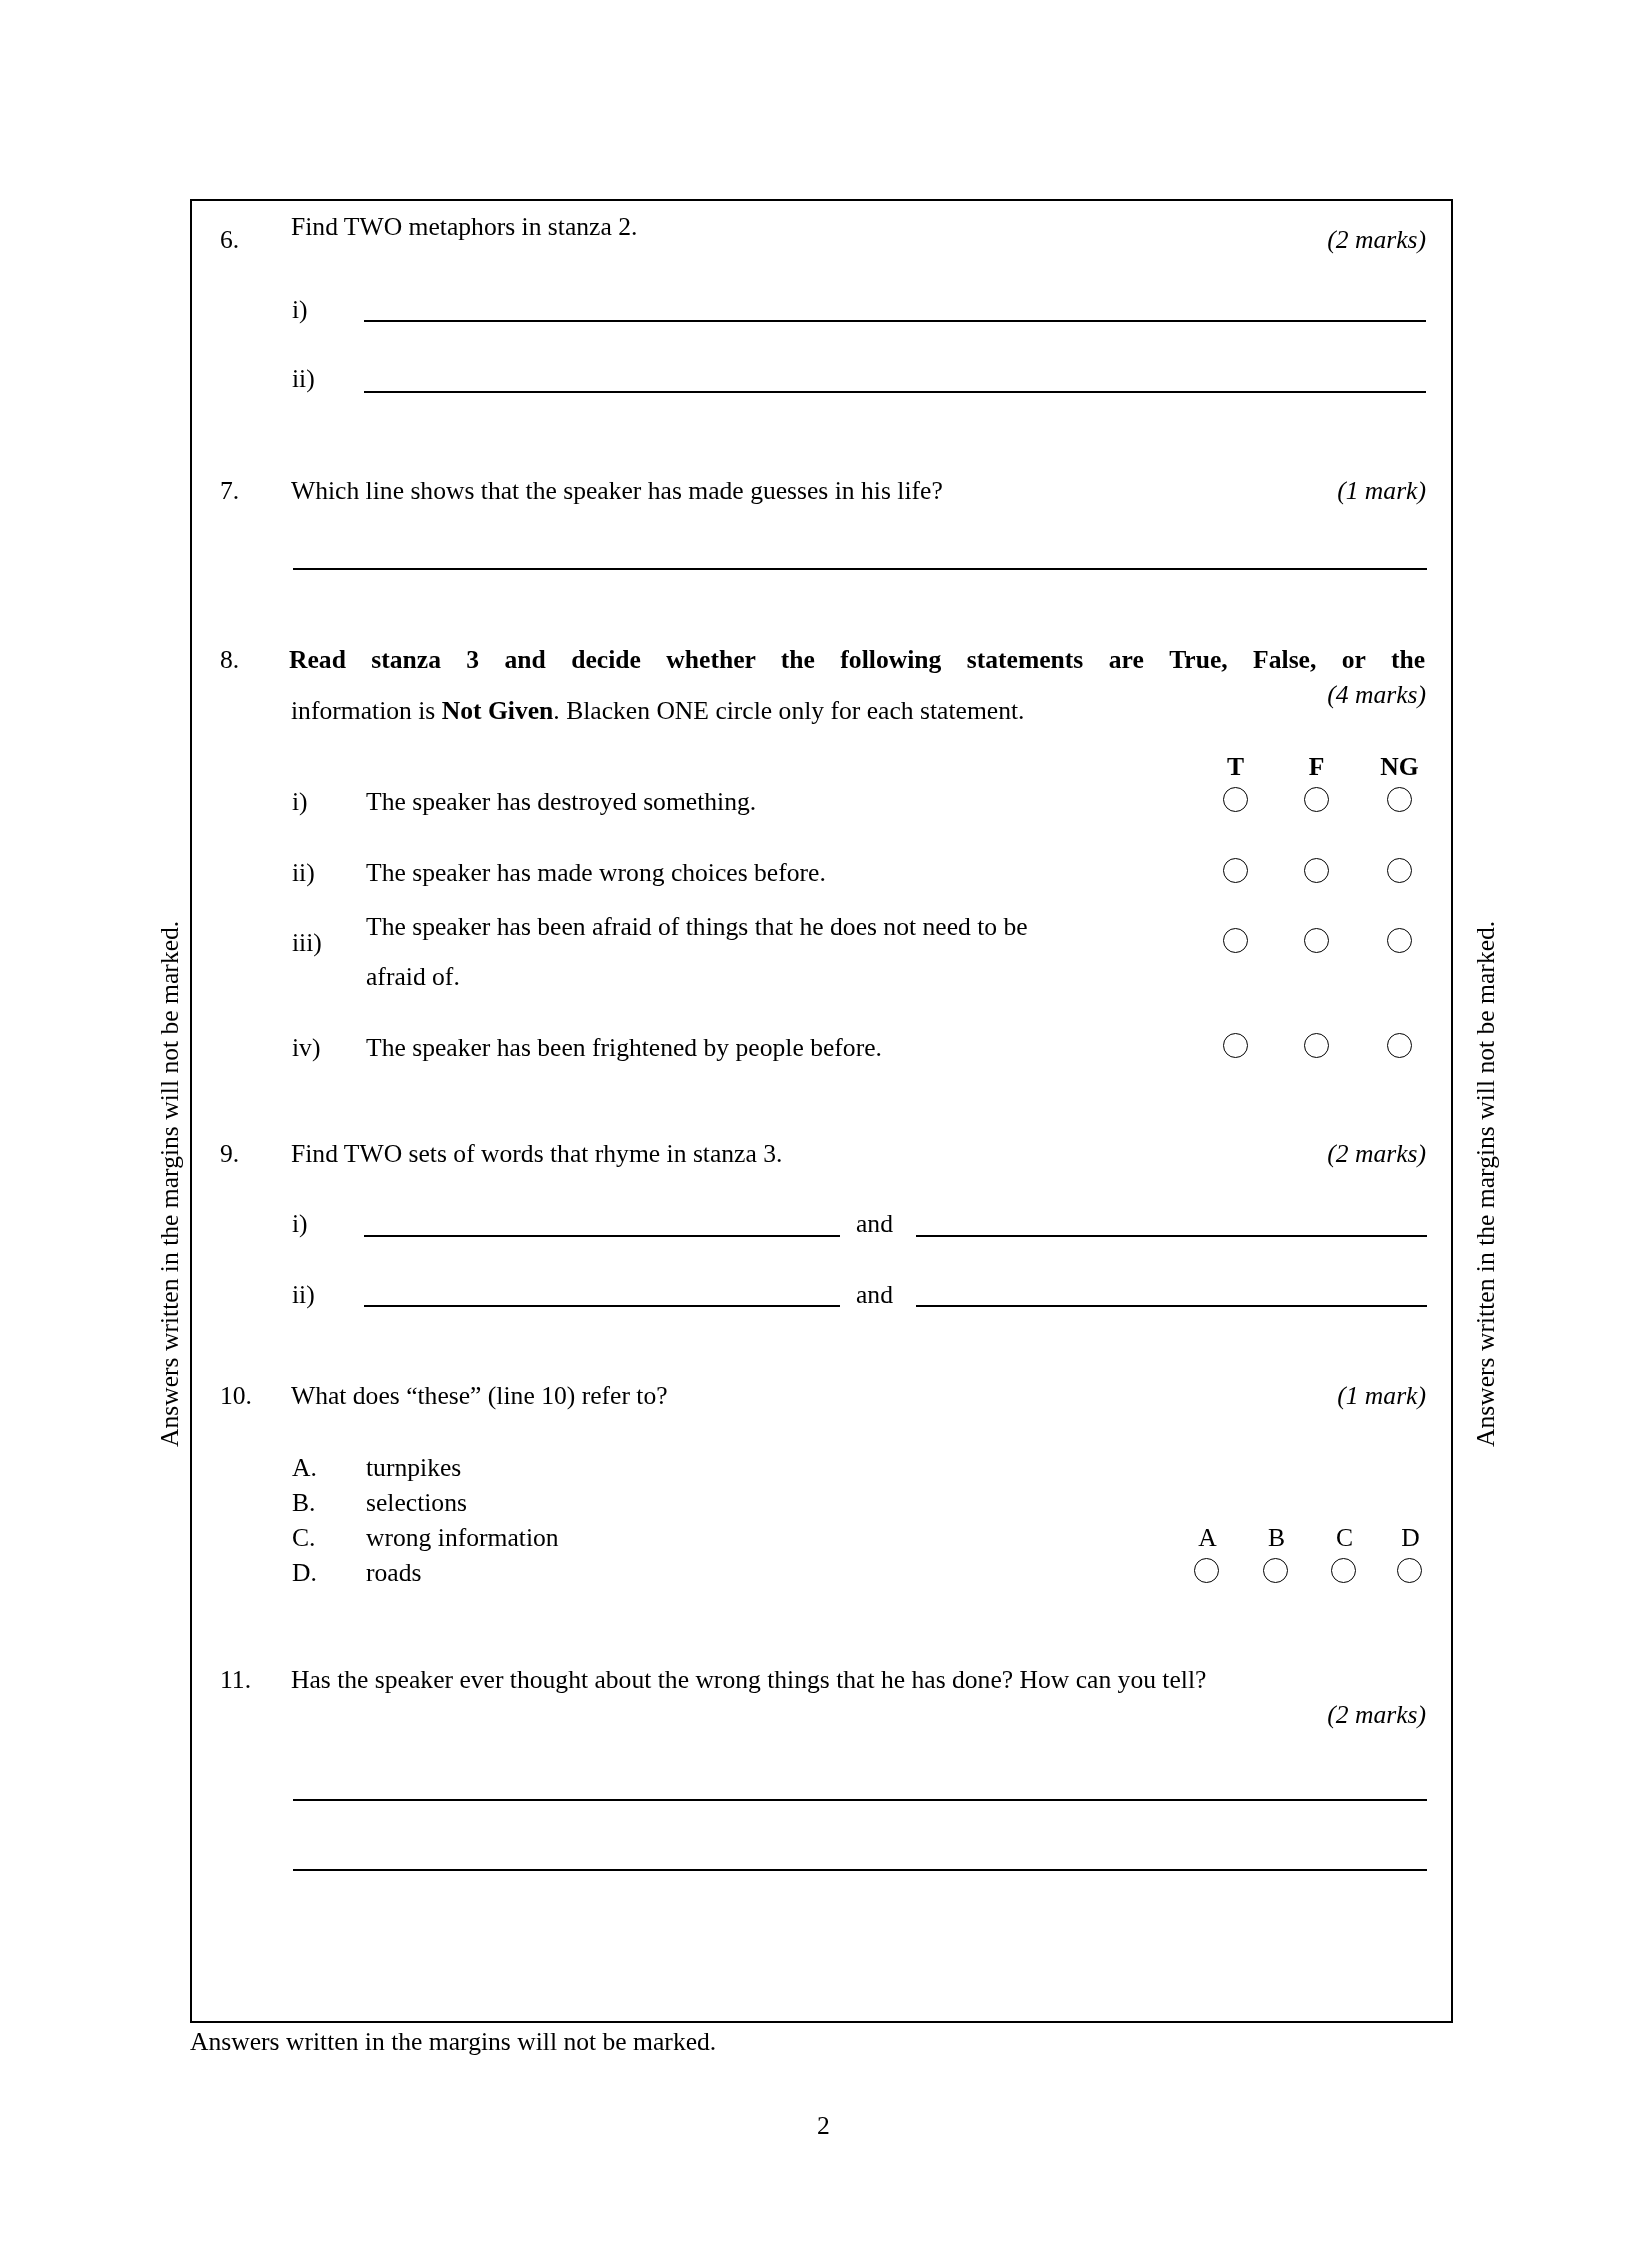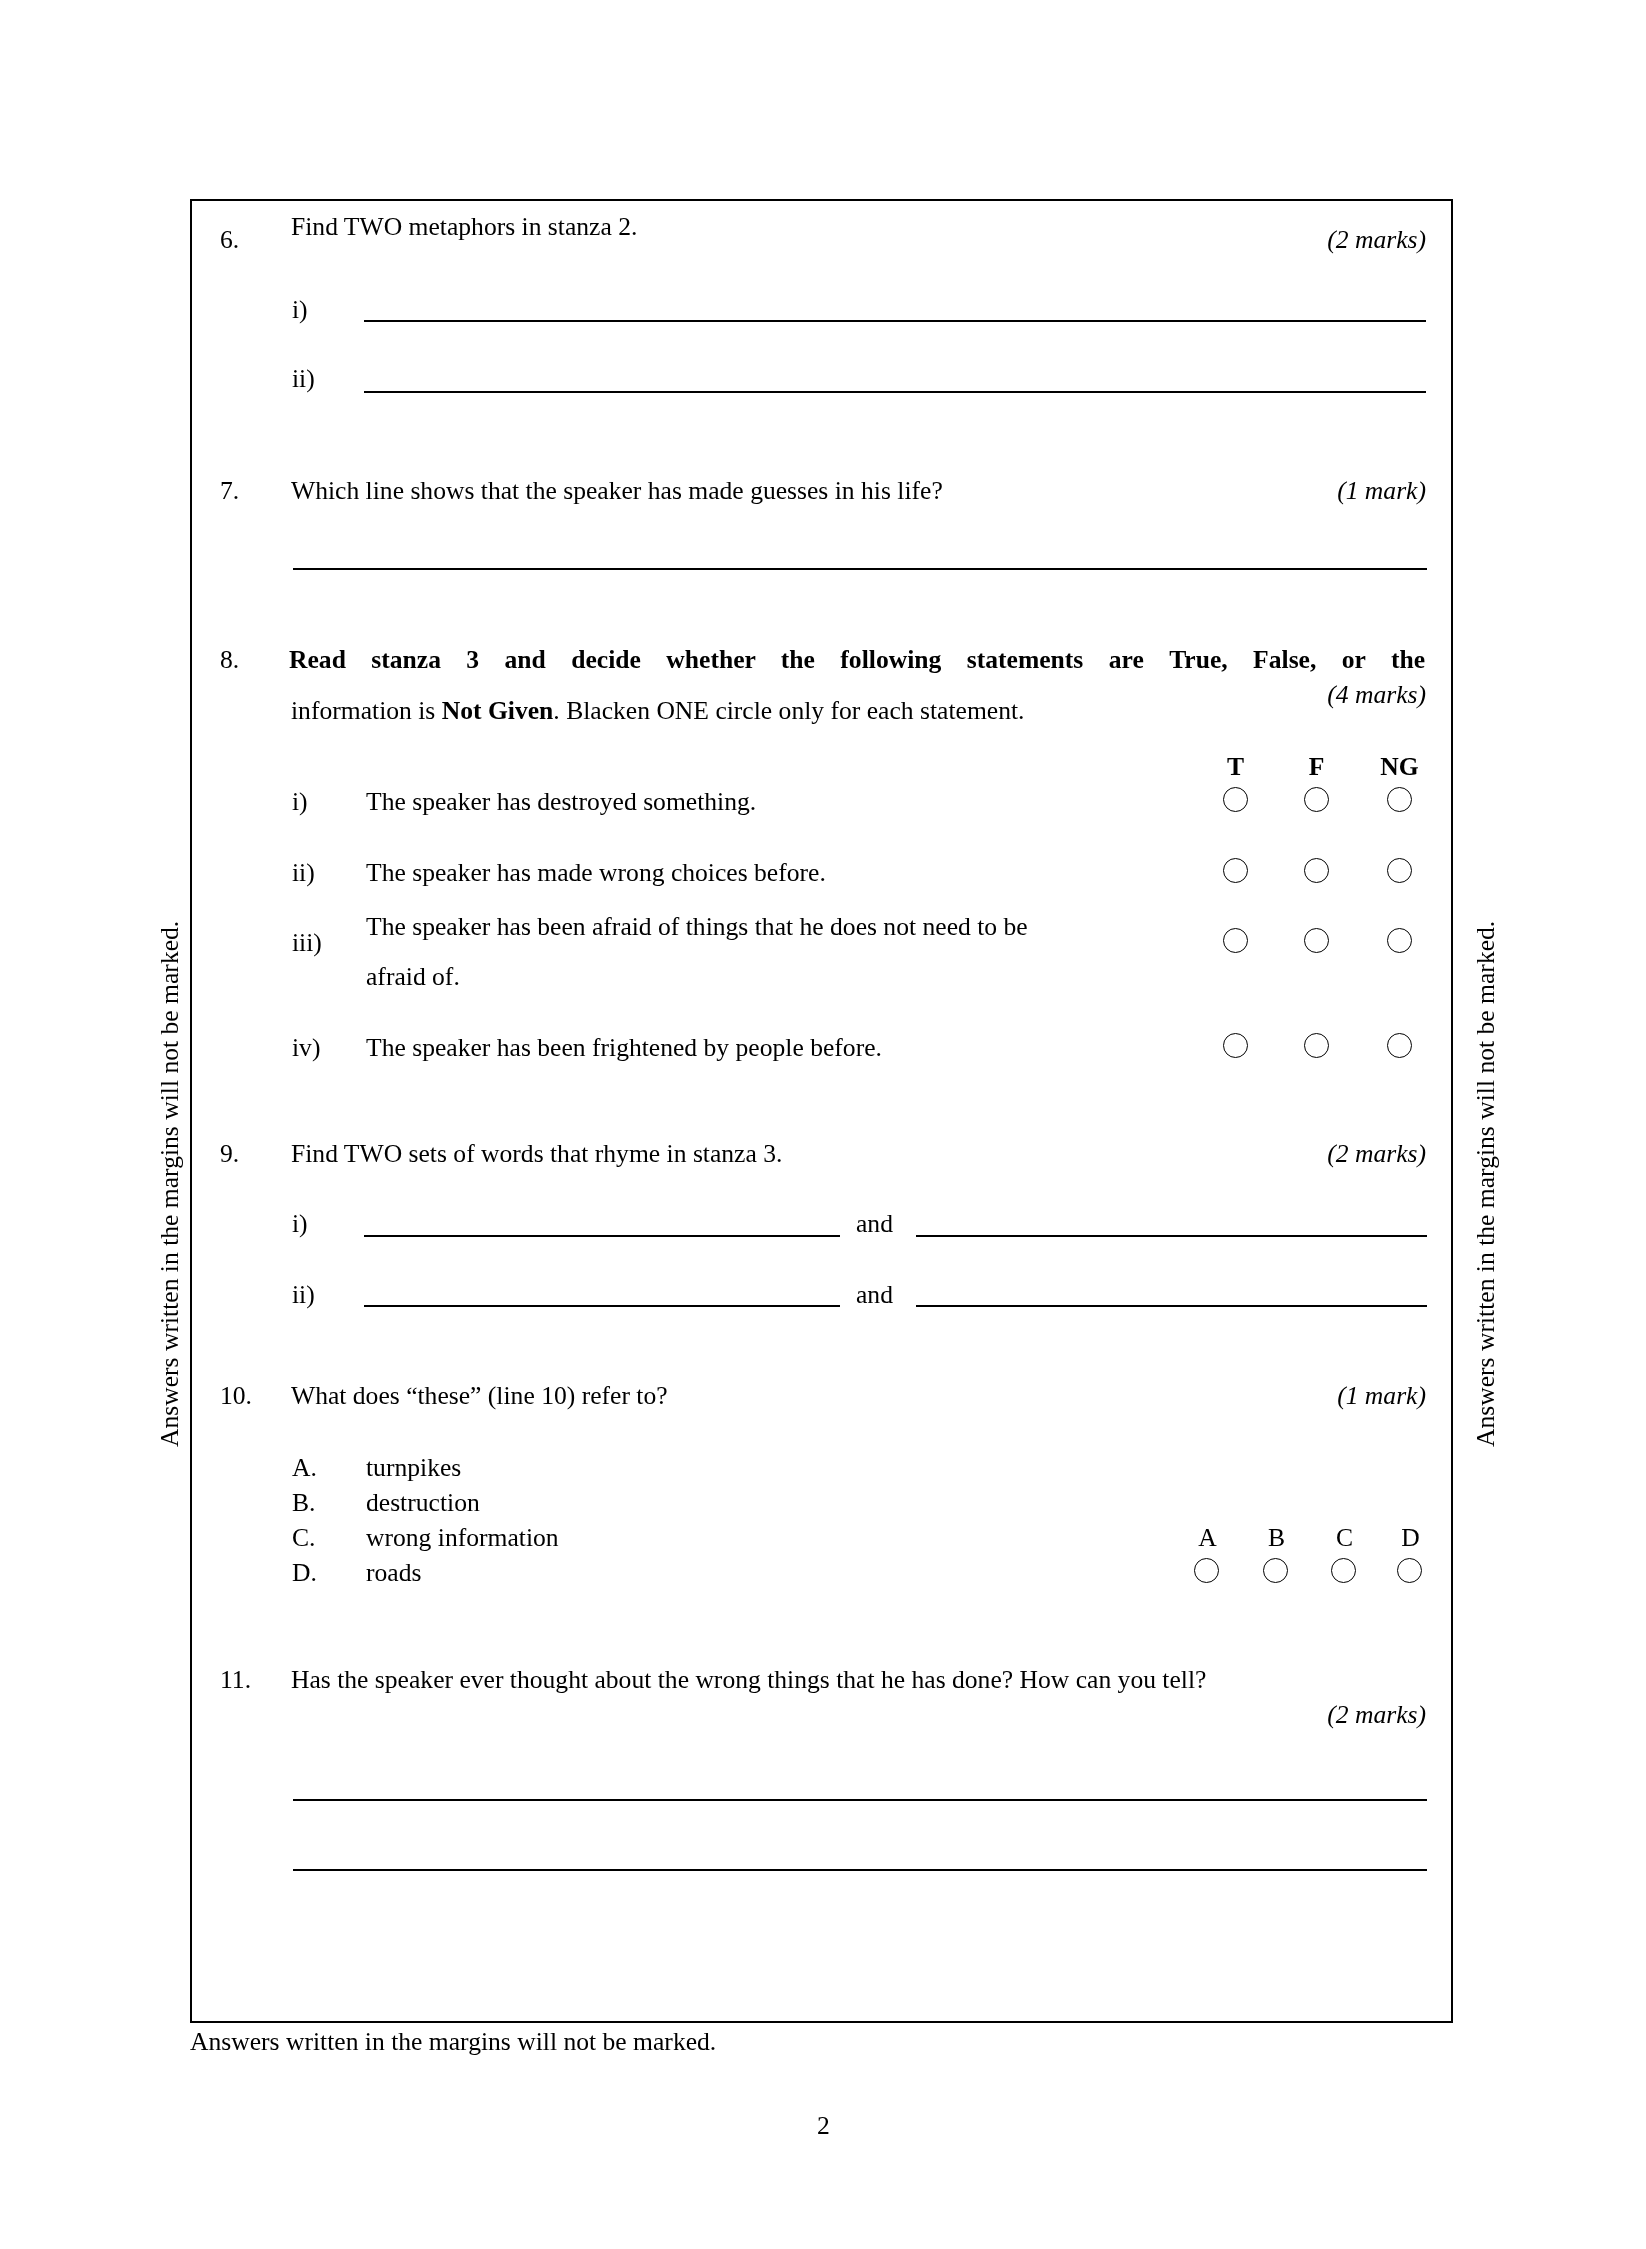--- a/index.html
+++ b/index.html
@@ -108,21 +108,21 @@
 </div>
 
 <div>
   <span class="abs num" style="top:1381px;">10.</span>
   <span class="abs stem" style="top:1381px;">What does “these” (line 10) refer to?</span>
   <span class="abs marks" style="top:1381px;">(1 mark)</span>
 
   <span class="abs sub" style="top:1453px;">A.</span>
   <span class="abs" style="left:366px; top:1453px;">turnpikes</span>
   <span class="abs sub" style="top:1488px;">B.</span>
-  <span class="abs" style="left:366px; top:1488px;">destruction</span>
+  <span class="abs" style="left:366px; top:1488px;">selections</span>
   <span class="abs sub" style="top:1523px;">C.</span>
   <span class="abs" style="left:366px; top:1523px;">wrong information</span>
   <span class="abs sub" style="top:1558px;">D.</span>
   <span class="abs" style="left:366px; top:1558px;">roads</span>
 
   <span class="abs colhead" style="left:1178px; top:1523px;">A</span>
   <span class="abs colhead" style="left:1247px; top:1523px;">B</span>
   <span class="abs colhead" style="left:1315px; top:1523px;">C</span>
   <span class="abs colhead" style="left:1381px; top:1523px;">D</span>
   <div class="circle" style="left:1194px; top:1558px;"></div>

